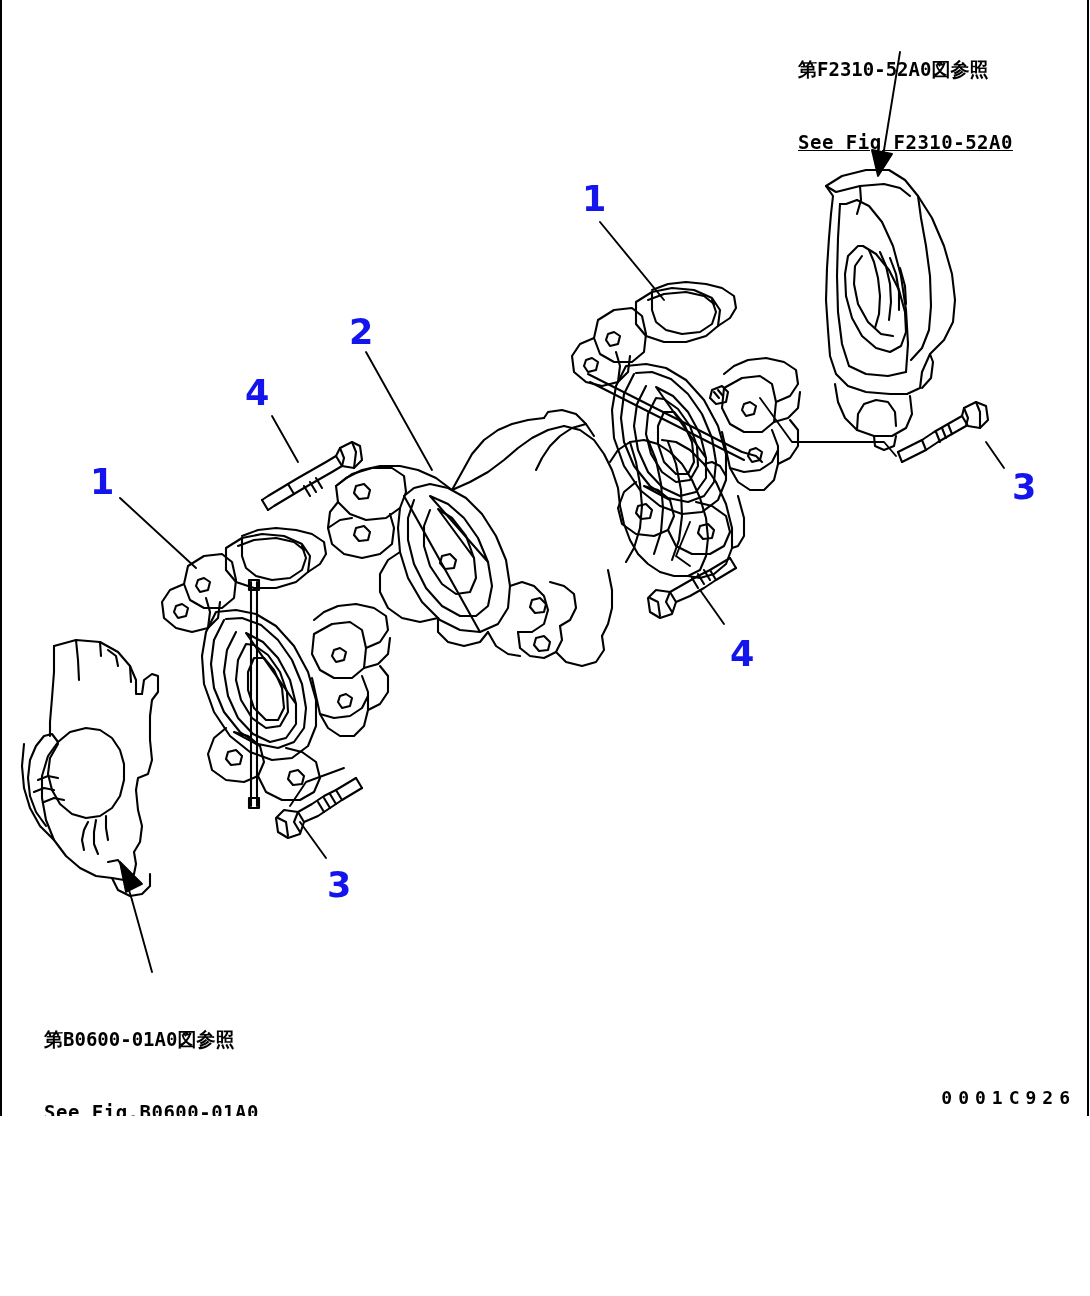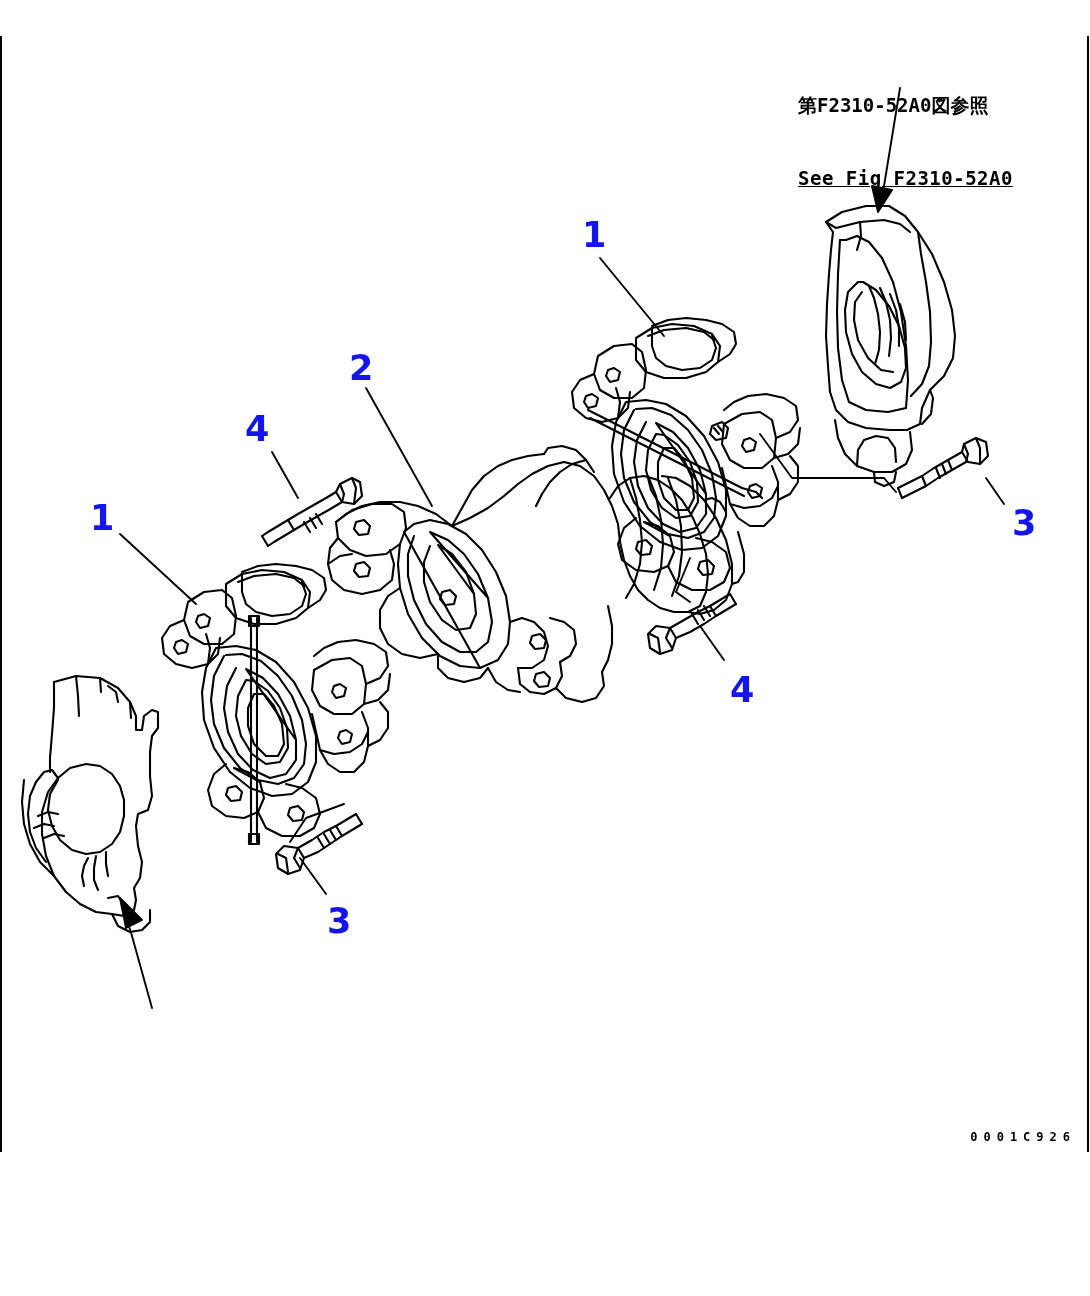--- a/index.html
+++ b/index.html
@@ -7,21 +7,20 @@
     padding: 0;
     background: #ffffff;
   }
   #page {
     position: relative;
     width: 1090px;
     height: 1116px;
     background: #ffffff;
     overflow: hidden;
     font-family: "DejaVu Sans Mono", monospace;
-    margin-top: 36px;
   }
   #frame {
     position: absolute;
     left: 0; top: 0;
     width: 1089px;
     height: 1295px;
     border-left: 2px solid #000;
     border-right: 2px solid #000;
     box-sizing: border-box;
     pointer-events: none;
@@ -50,21 +49,21 @@
     font-weight: bold;
     color: #1414ec;
     line-height: 1;
     user-select: none;
   }
   #sheet-code {
     position: absolute;
     right: 14px;
     bottom: 8px;
     font-family: "DejaVu Sans Mono", monospace;
-    font-size: 12px;
+    font-size: 18px;
     font-weight: bold;
     color: #000;
     letter-spacing: 6px;
   }
 </style>
 </head>
 <body>
 
 <div id="page">
 
@@ -357,20 +356,24 @@
         <path d="M290 806 L306 782 L344 768"></path>
       </g>
     </g>
   </svg>
 
   <div class="ref-note" style="left:798px; top:8px;">
     <div>第F2310-52A0図参照</div>
     <div class="l2">See Fig F2310-52A0</div>
   </div>
 
+  <div class="ref-note" style="left:44px; top:978px;">
+    <div>第B0600-01A0図参照</div>
+    <div class="l2">See Fig.B0600-01A0</div>
+  </div>
 
   <div class="callout" style="left:582px; top:182px;">1</div>
   <div class="callout" style="left:349px; top:315px;">2</div>
   <div class="callout" style="left:245px; top:376px;">4</div>
   <div class="callout" style="left:90px;  top:465px;">1</div>
   <div class="callout" style="left:1012px; top:470px;">3</div>
   <div class="callout" style="left:730px; top:637px;">4</div>
   <div class="callout" style="left:327px; top:868px;">3</div>
 
   <div id="sheet-code">0001C926</div>

